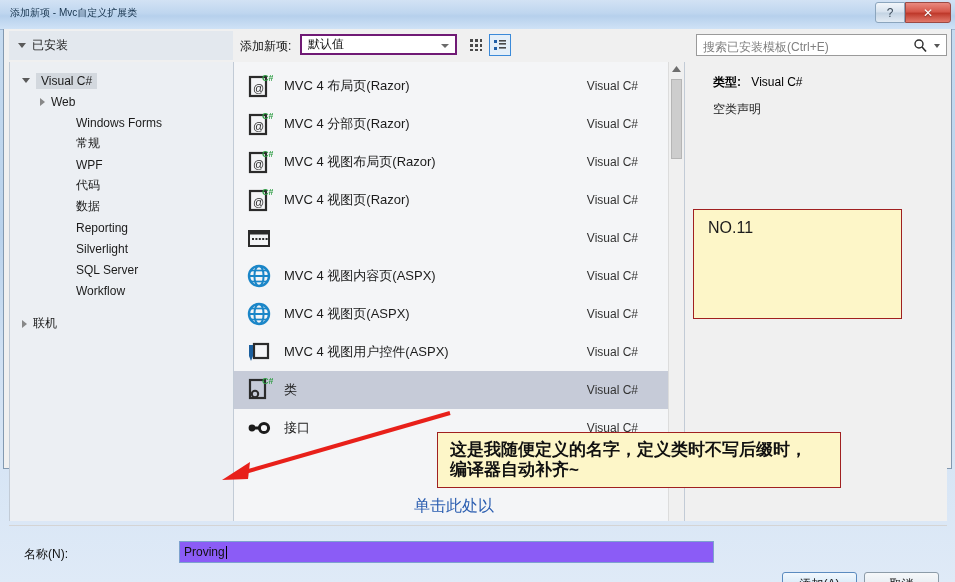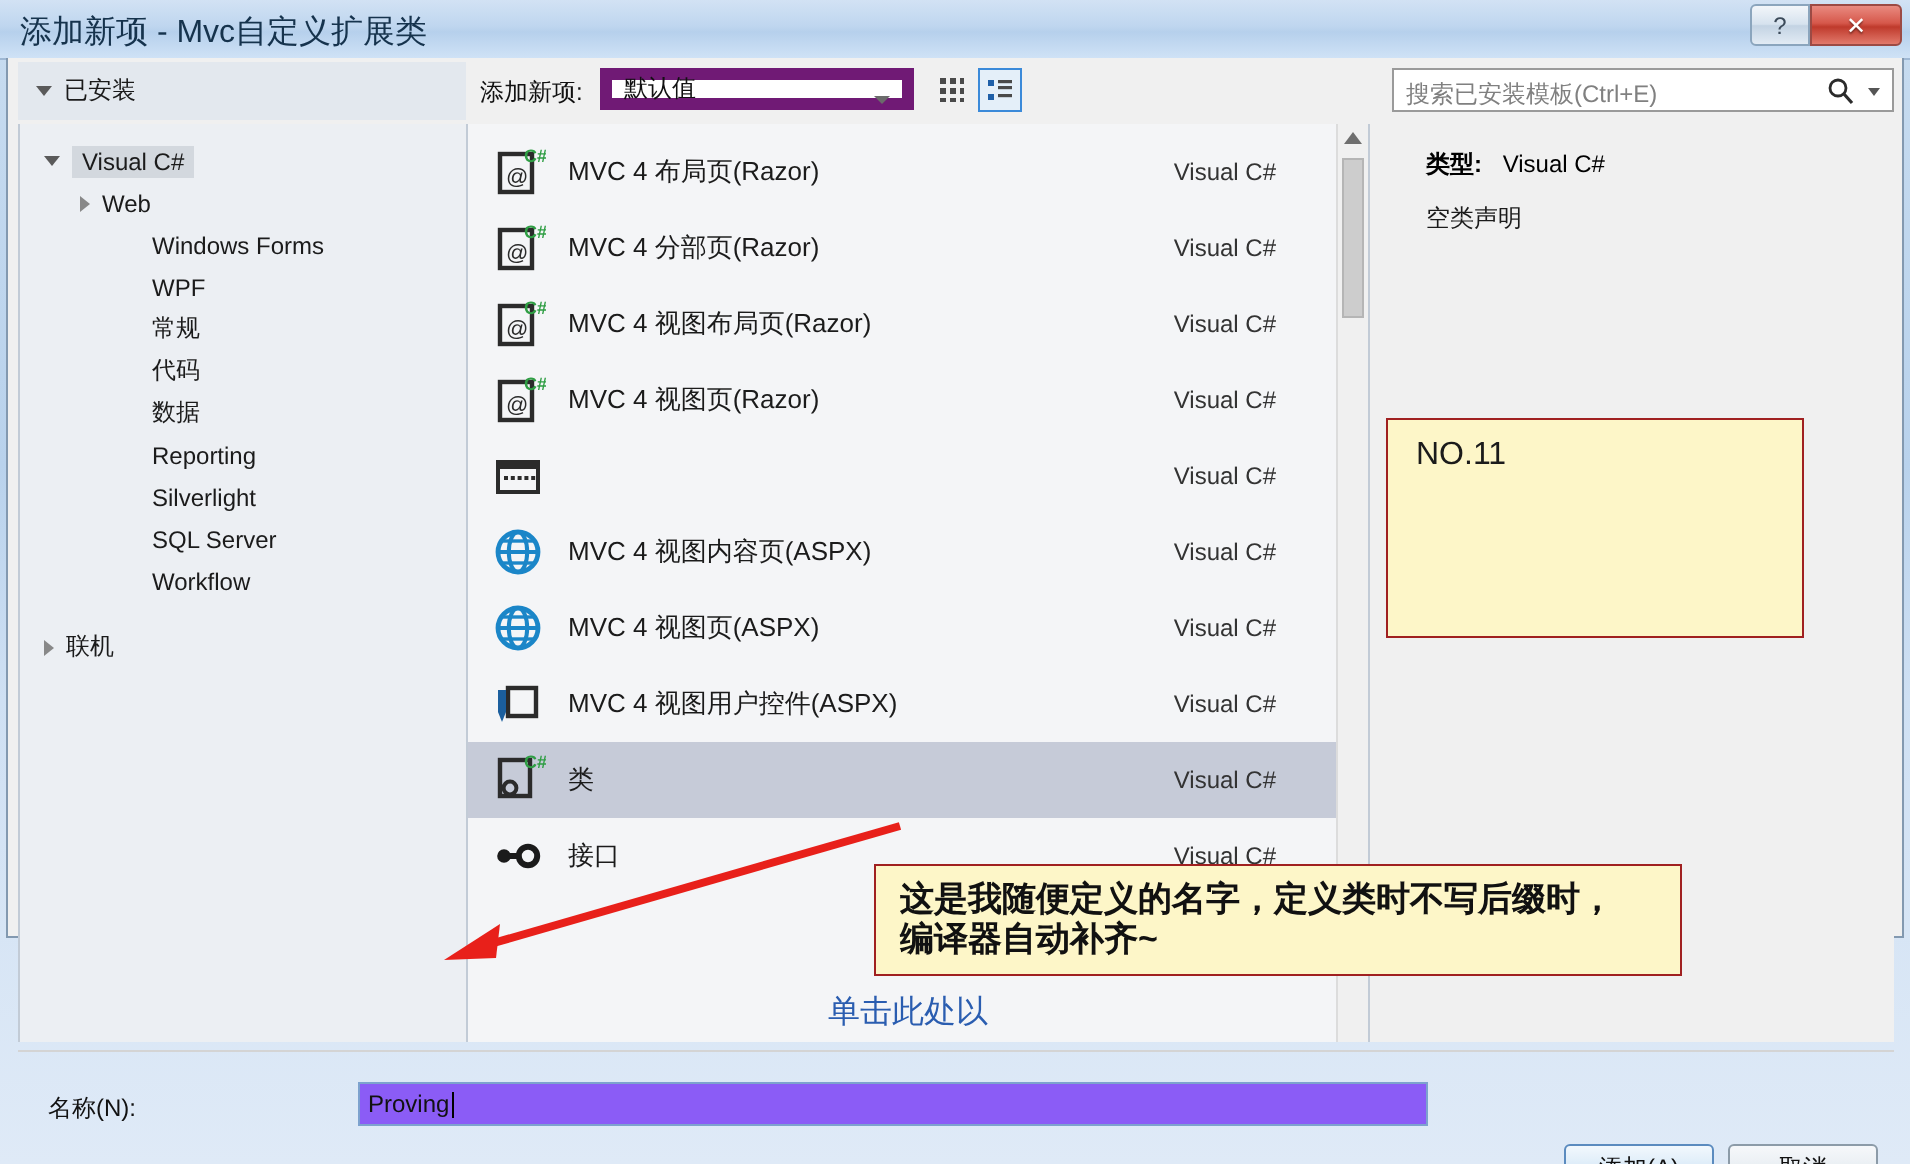--- a/index.html
+++ b/index.html
@@ -15,21 +15,21 @@
     box-sizing:border-box;
   }
   
   .titlebar{
     position:absolute;left:0;top:0;width:955px;height:29px;
     background:linear-gradient(to bottom,#d2e2f4 0%,#bfd6ef 45%,#b6d0ec 55%,#cfe2f6 100%);
     border-bottom:1px solid #9fb8d4;
   }
   .title-text{
     position:absolute;left:10px;top:6px;
-    font-size:16px;color:#16334d;white-space:nowrap;
+    font-size:10px;color:#16334d;white-space:nowrap;
   }
   .win-btns{position:absolute;right:4px;top:2px;height:22px;display:flex;}
   .win-btn{
     width:30px;height:21px;margin-left:0px;
     border:1px solid #8ba5bd;border-radius:2px;
     background:linear-gradient(to bottom,#f2f6fa,#d6e2ee 48%,#c3d3e3 52%,#e2ebf4);
     display:flex;align-items:center;justify-content:center;
     font-size:12px;color:#3b4a59;box-sizing:border-box;
   }
   .win-btn.close{
@@ -52,21 +52,21 @@
     background:#e3e8ee;display:flex;align-items:center;
   }
   .tri{width:0;height:0;margin-right:6px;}
   .tri-down{border-left:4px solid transparent;border-right:4px solid transparent;border-top:5px solid #5a5a5a;}
   .tri-right{border-top:4px solid transparent;border-bottom:4px solid transparent;border-left:5px solid #888;}
   .installed-head .tri-down{margin-left:9px;}
   .installed-label{font-size:12px;color:#1b1b1b;}
   .sortlabel{position:absolute;left:236px;top:9px;font-size:12px;color:#111;}
   .sortcombo{
     position:absolute;left:296px;top:5px;width:157px;height:21px;
-    background:#fff;border:6px solid #701a75;box-sizing:border-box;
+    background:#fff;border:2px solid #701a75;box-sizing:border-box;
     display:flex;align-items:center;
   }
   .sortcombo .val{margin-left:6px;font-size:12px;color:#111;}
   .sortcombo .arr{
     position:absolute;right:6px;top:8px;width:0;height:0;
     border-left:4px solid transparent;border-right:4px solid transparent;border-top:4px solid #6b6b6b;
   }
   .viewbtn{position:absolute;top:5px;width:22px;height:22px;box-sizing:border-box;
            display:flex;align-items:center;justify-content:center;}
   .viewbtn.grid{left:461px;}
@@ -232,25 +232,25 @@
           <div class="tree-item lvl2">
             <span class="tri tri-right"></span>
             <span class="lbl">Web</span>
           </div>
           <div class="tree-item lvl2b">
             <span style="width: 8px; height: 1px; margin-right: 6px;"></span>
             <span class="lbl">Windows Forms</span>
           </div>
           <div class="tree-item lvl2b">
             <span style="width: 8px; height: 1px; margin-right: 6px;"></span>
+            <span class="lbl">常规</span>
+          </div>
+          <div class="tree-item lvl2b">
+            <span style="width: 8px; height: 1px; margin-right: 6px;"></span>
             <span class="lbl">WPF</span>
-          </div>
-          <div class="tree-item lvl2b">
-            <span style="width: 8px; height: 1px; margin-right: 6px;"></span>
-            <span class="lbl">常规</span>
           </div>
           <div class="tree-item lvl2b">
             <span style="width: 8px; height: 1px; margin-right: 6px;"></span>
             <span class="lbl">代码</span>
           </div>
           <div class="tree-item lvl2b">
             <span style="width: 8px; height: 1px; margin-right: 6px;"></span>
             <span class="lbl">数据</span>
           </div>
           <div class="tree-item lvl2b">

